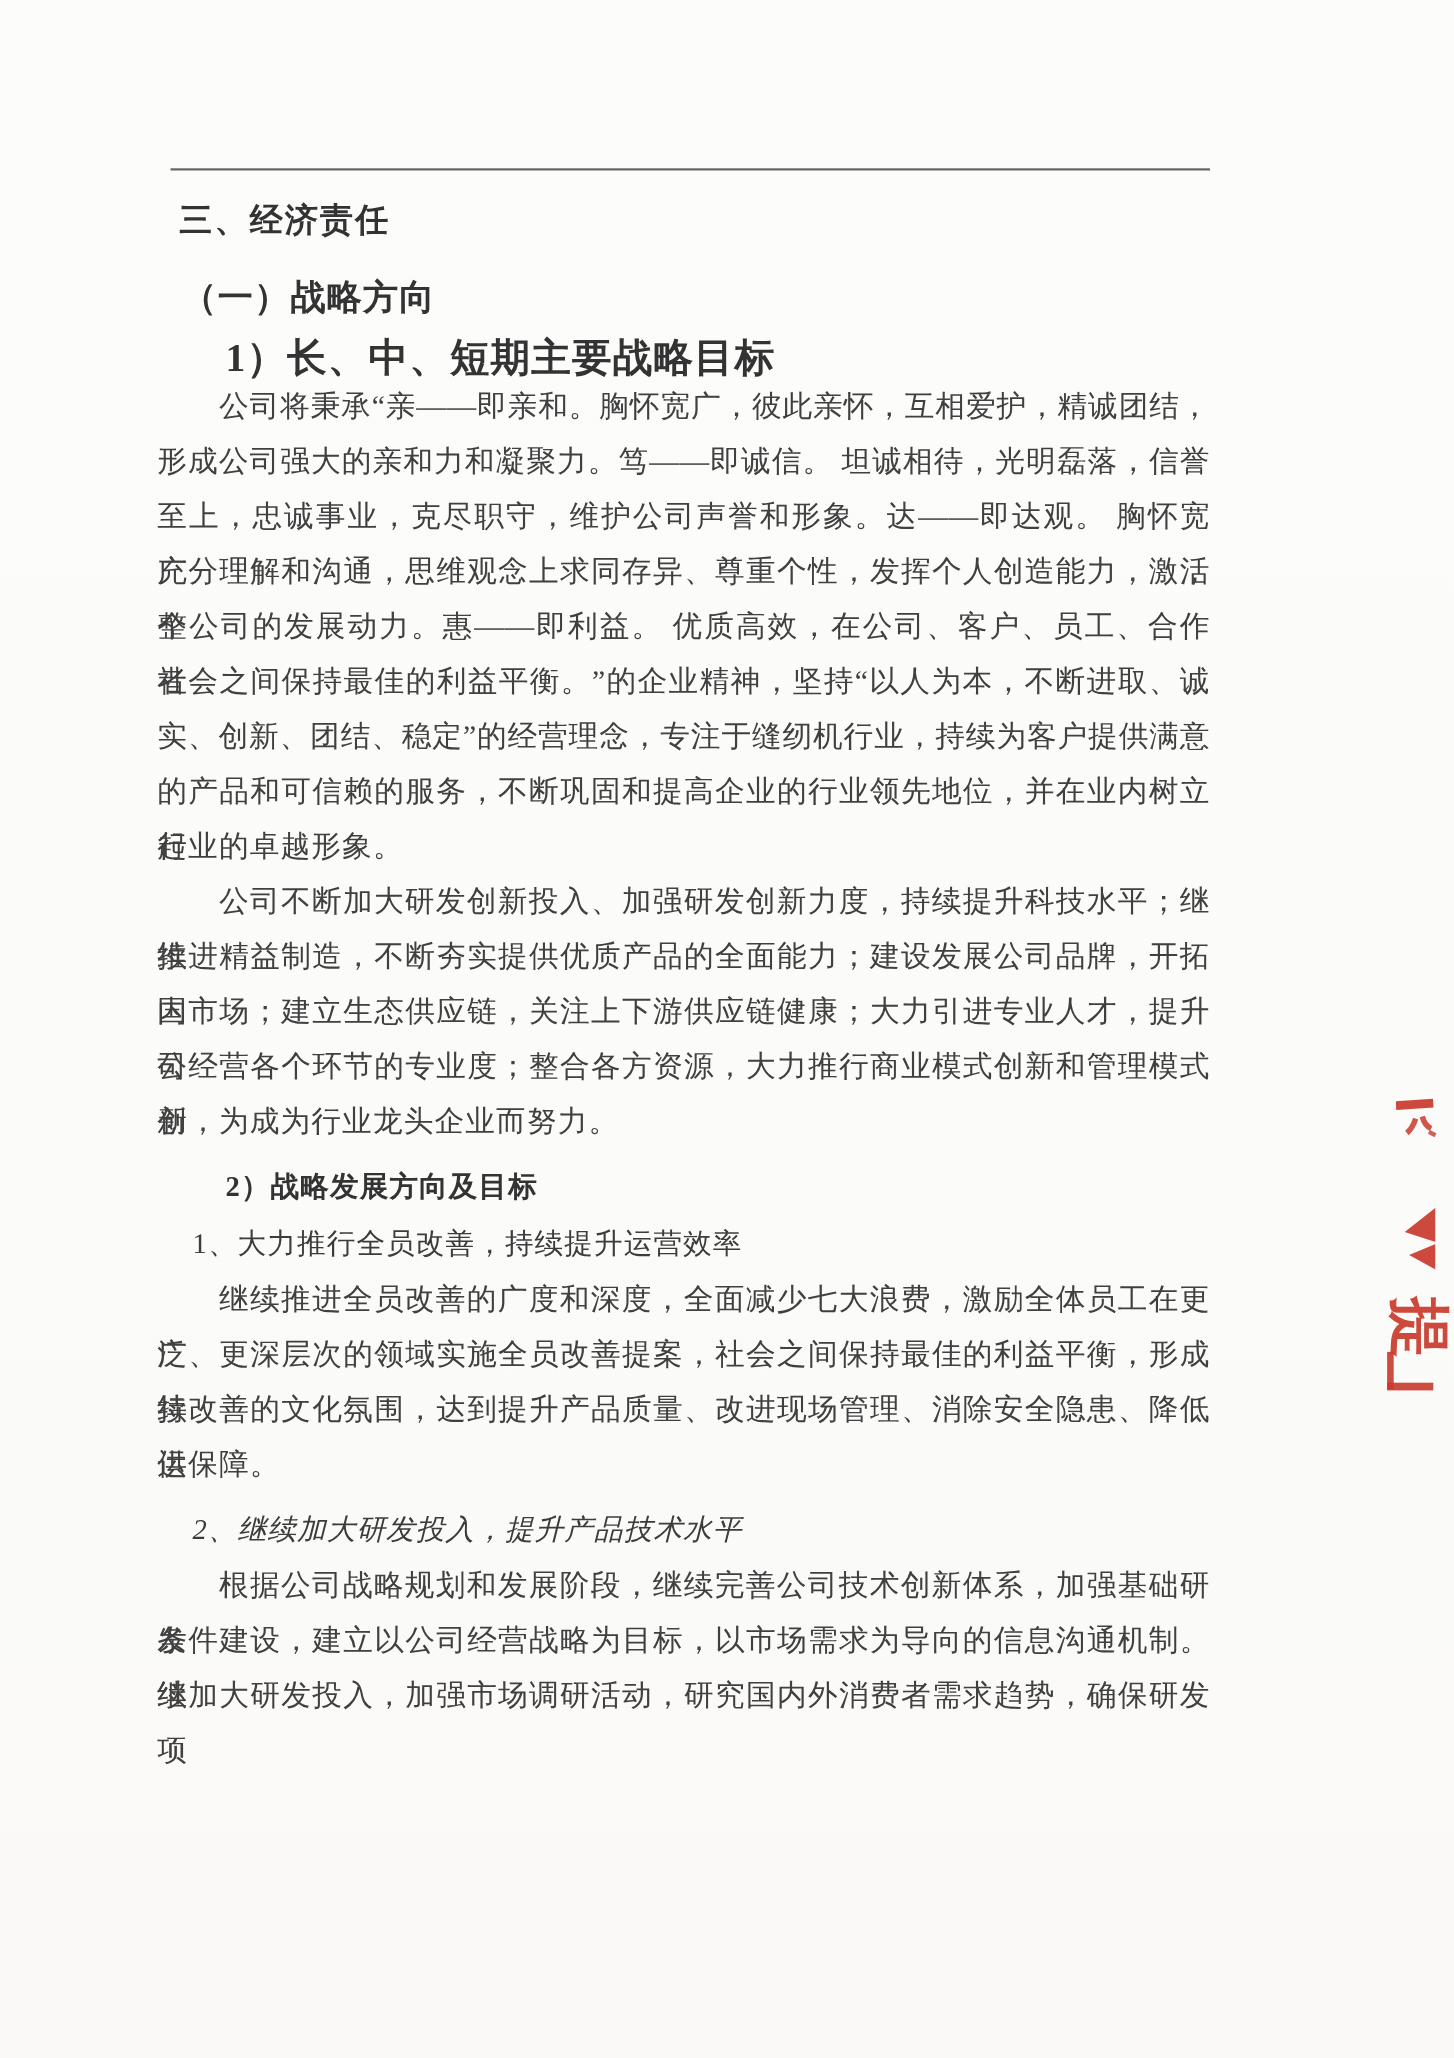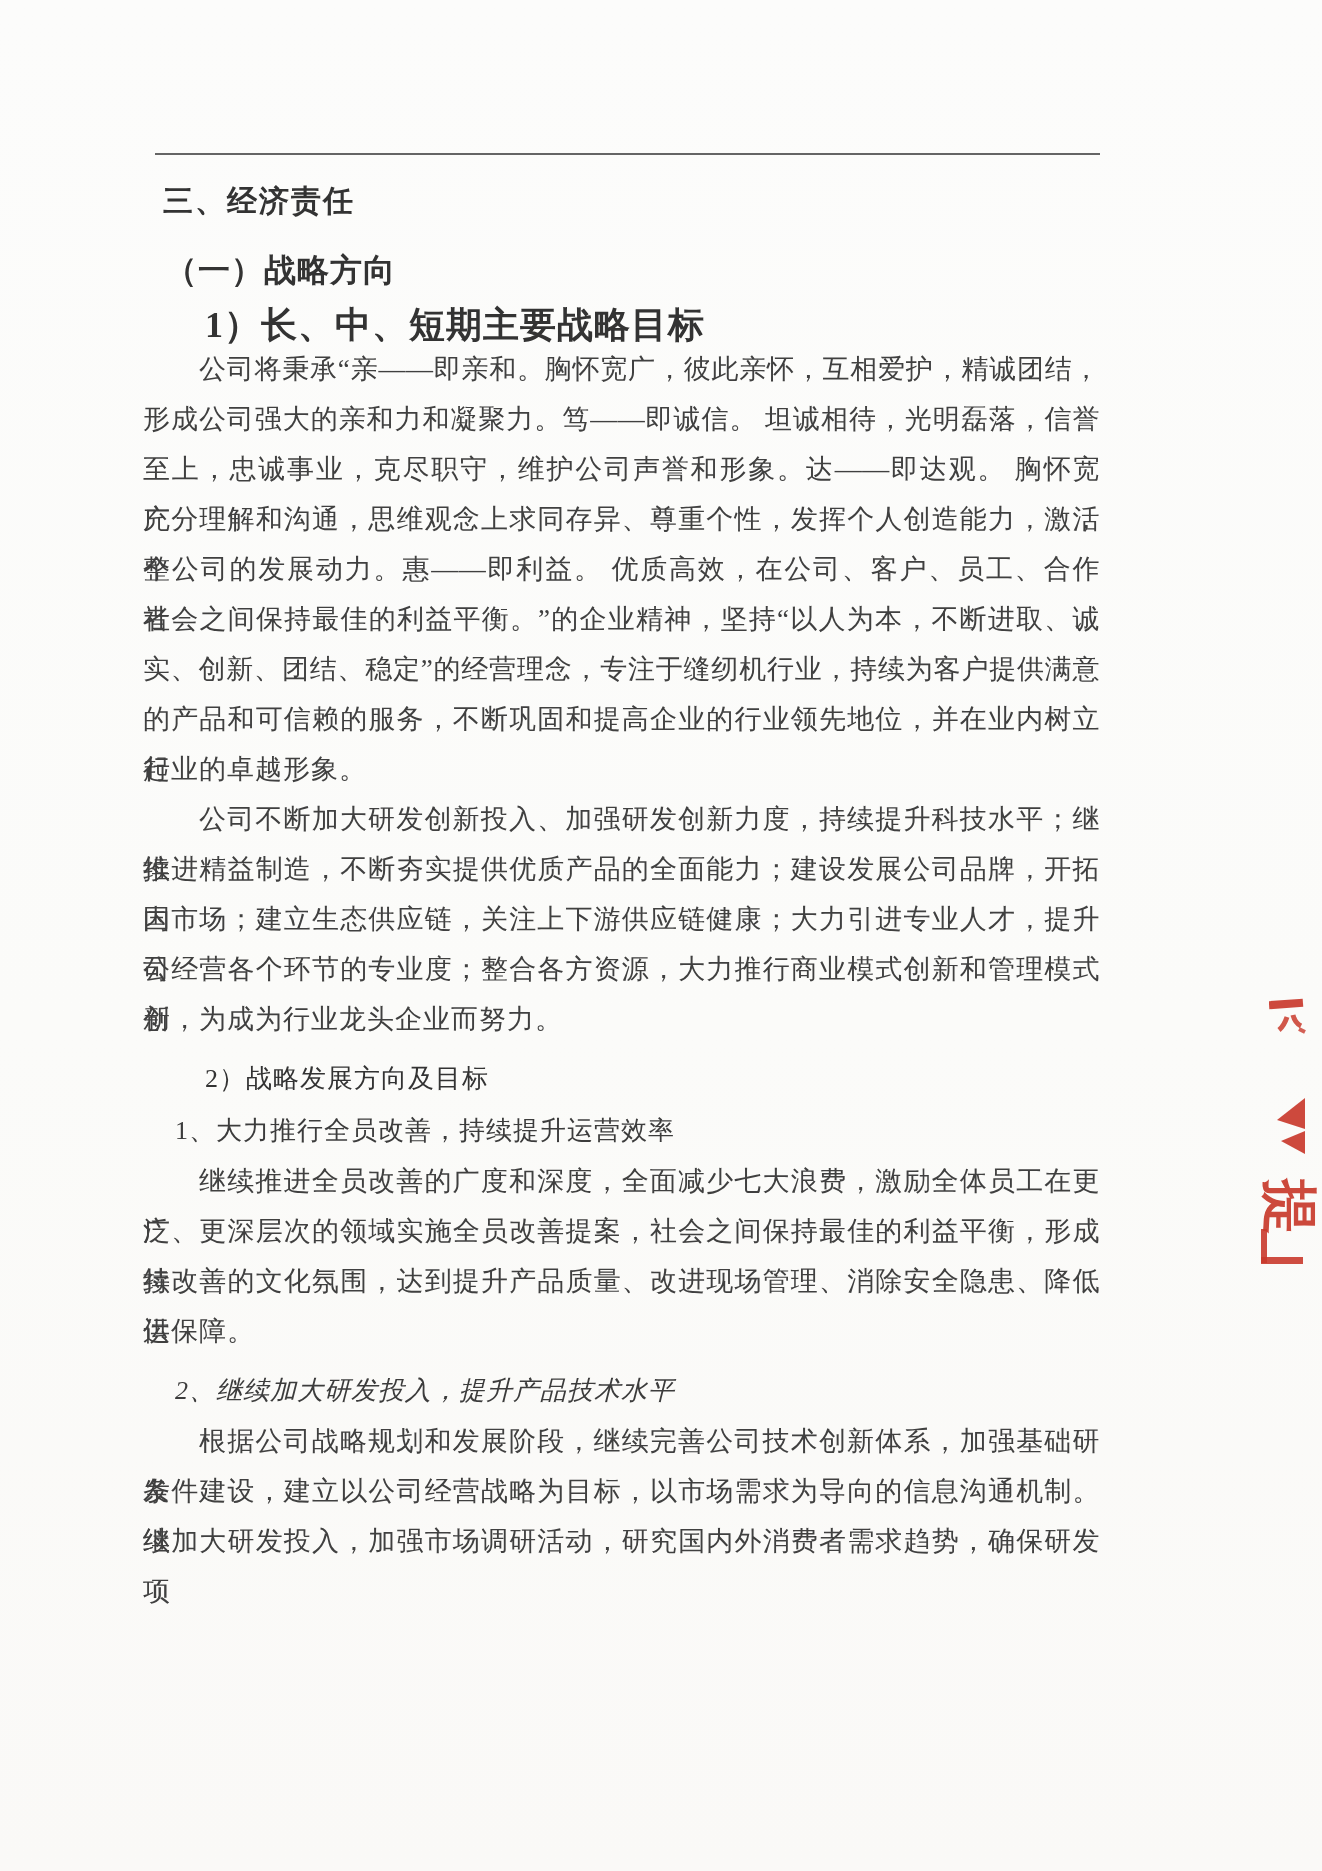--- a/index.html
+++ b/index.html
@@ -9,21 +9,21 @@
     background:linear-gradient(180deg,#fcfcfb 0%,#fbfbf9 55%,#faf9f7 100%);
     overflow:hidden;
     font-family:"Liberation Serif","DejaVu Serif",serif;
     color:#3e3e3e;
   }
   .content{position:absolute;left:143px;top:0;width:957px;}
   .rule{margin-top:153px;height:2px;background:#4a4a4a;margin-left:12px;width:945px;opacity:.85;}
   .h1{margin:24px 0 0 20px;font-size:30px;line-height:44px;font-weight:bold;color:#333;letter-spacing:2px;}
   .h2{margin:28px 0 0 22px;font-size:32px;line-height:38px;font-weight:bold;color:#333;letter-spacing:1px;}
   .h3{margin:17px 0 0 62px;font-size:36px;line-height:38px;font-weight:bold;color:#333;letter-spacing:1px;}
-  .h3b{margin:16px 0 0 62px;font-size:26px;line-height:38px;font-weight:normal;color:#333;letter-spacing:1px;}
+  .h3b{margin:16px 0 0 62px;font-size:26px;line-height:38px;font-weight:bold;color:#333;letter-spacing:1px;}
   .item{height:50px;line-height:50px;font-size:26px;padding-left:32px;letter-spacing:1px;color:#3c3c3c;}
   .item1{margin-top:8px;}
   .item2{margin-top:10px;font-style:italic;}
   .bl{
     height:50px;line-height:50px;font-size:27px;letter-spacing:.5px;
     text-align:justify;text-align-last:justify;text-justify:inter-character;
     color:#404040;
   }
   .bl.end{text-align-last:left;letter-spacing:1px;}
   .bl.ind{text-indent:56px;}

